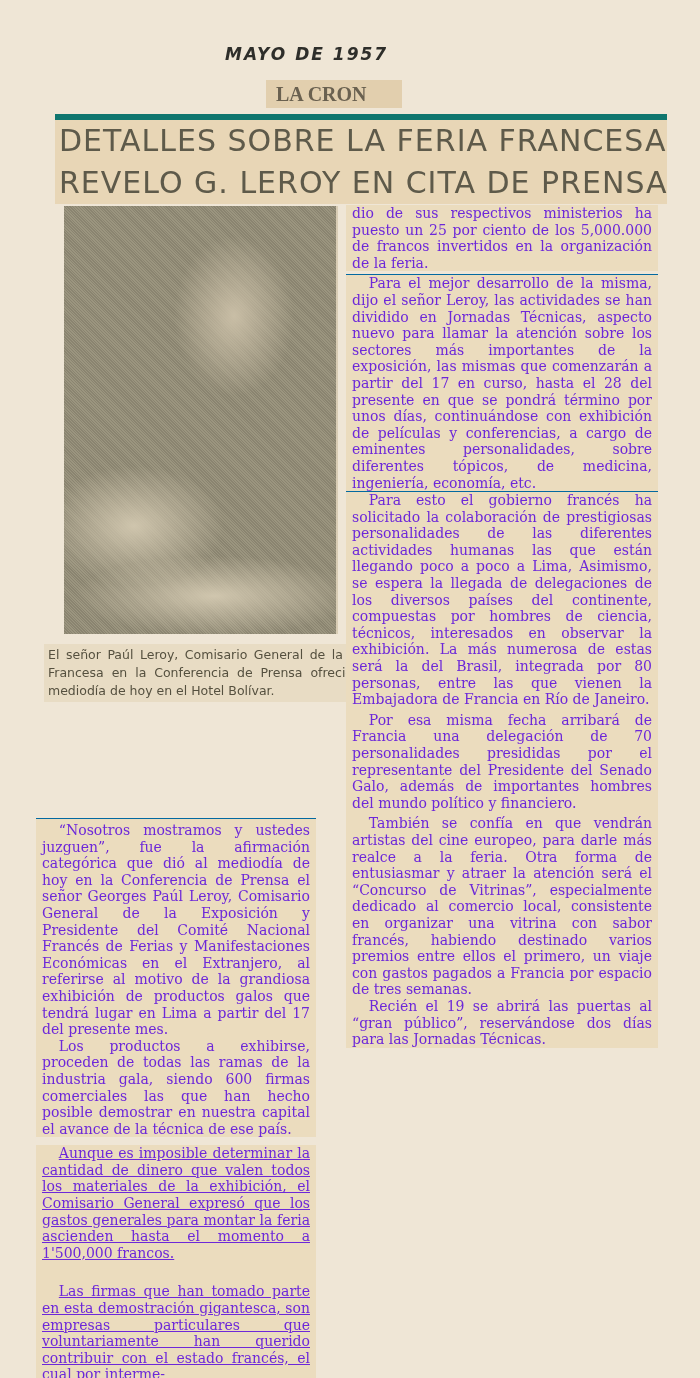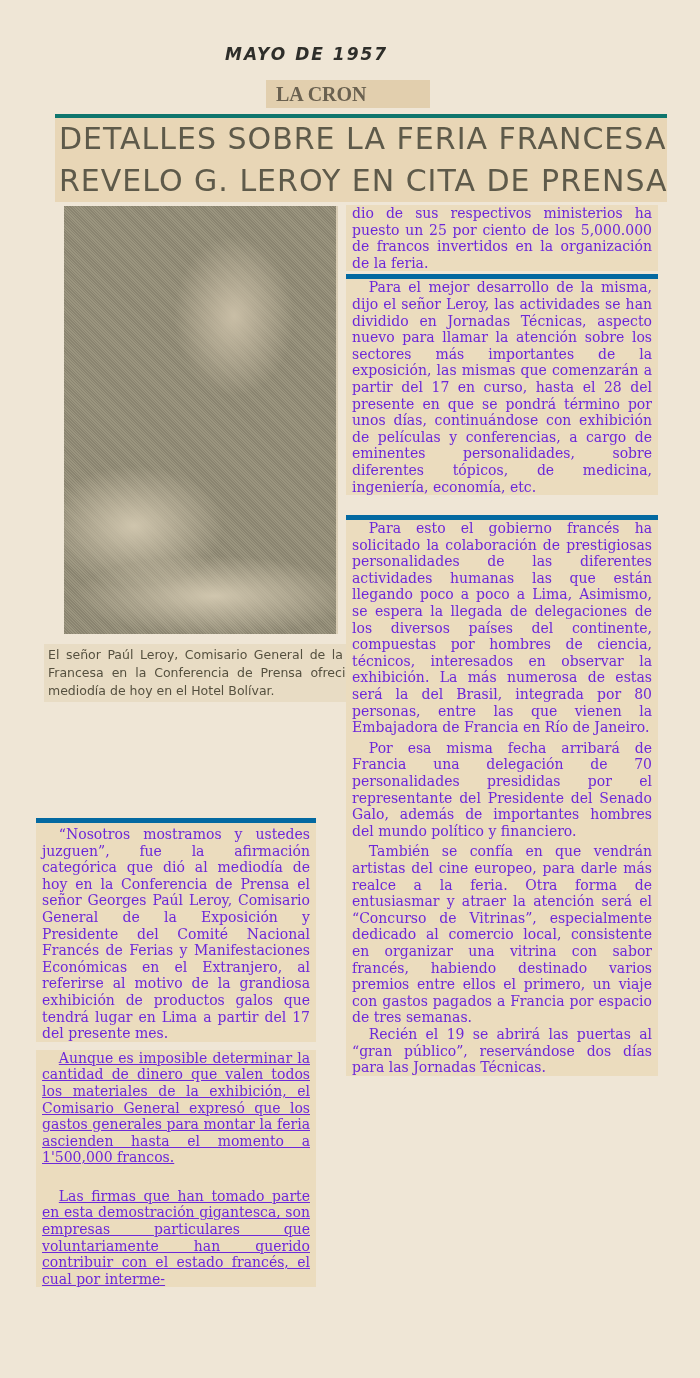--- a/index.html
+++ b/index.html
@@ -8,28 +8,28 @@
     background:#efe6d6;
     font-family:"DejaVu Serif", serif;
     color:#4a4538;
   }
   .handwritten {
     position:absolute; left:225px; top:44px;
     font-family:"DejaVu Sans", sans-serif; font-style:italic; font-weight:bold;
     font-size:17px; letter-spacing:2px; color:#2e2e2a;
   }
   .masthead {
-    position:absolute; left:266px; top:80px; width:164px; height:28px;
+    position:absolute; left:266px; top:80px; width:136px; height:28px;
     background:#e2cfae;
     font-family:"Liberation Serif", serif; font-weight:bold; font-size:20px;
     color:#6a6150; padding-left:10px; box-sizing:border-box; line-height:28px;
   }
   .headline {
     position:absolute; left:55px; top:114px; width:612px; height:84px;
-    background:#e8d6b6; border-top:4px solid #0f766e;
+    background:#e8d6b6; border-top:6px solid #0f766e;
     font-family:"DejaVu Sans", sans-serif; font-size:30px; line-height:42px;
     color:#5e5a4a; text-align:justify; letter-spacing:1px;
   }
   .headline div { white-space:nowrap; padding-left:4px; }
   .photo {
     position:absolute; left:64px; top:206px; width:272px; height:428px;
     background:
       radial-gradient(ellipse 60px 80px at 170px 110px, #c9bea6 0%, rgba(0,0,0,0) 100%),
       radial-gradient(ellipse 90px 60px at 70px 320px, #cfc5ad 0%, rgba(0,0,0,0) 100%),
       radial-gradient(ellipse 140px 40px at 150px 390px, #d0c6ae 0%, rgba(0,0,0,0) 100%),
@@ -43,52 +43,53 @@
     color:#55503f; text-align:justify; padding:2px 4px; box-sizing:border-box;
   }
   .col {
     position:absolute;
     font-family:"DejaVu Serif", serif; font-size:14px; line-height:16.6px;
     color:#6d28d9; text-align:justify;
   }
   .col p { margin:0; text-indent:1.2em; }
   .col p.noindent { text-indent:0; }
   .block { background:#ebdcbe; padding:0 6px; box-sizing:border-box; }
-  .rule { border-top:5px solid #0369a1; }
+  .rule { border-top:1px solid #0369a1; }
 </style>
 </head>
 <body>
 
 <div class="handwritten">MAYO DE 1957</div>
 <div class="masthead">LA CRON</div>
 
 <div class="headline">
   <div>DETALLES SOBRE LA FERIA FRANCESA</div>
   <div>REVELO G. LEROY EN CITA DE PRENSA</div>
 </div>
 
 <div class="photo"></div>
 <div class="caption">El señor Paúl Leroy, Comisario General de la Feria Francesa en la Conferencia de Prensa ofrecida al mediodía de hoy en el Hotel Bolívar.</div>
 
 <div class="col" style="left:36px; top:818px; width:280px;">
   <div class="block rule" style="padding-top:3px;">
     <p>“Nosotros mostramos y ustedes juzguen”, fue la afirmación categórica que dió al mediodía de hoy en la Conferencia de Prensa el señor Georges Paúl Leroy, Comisario General de la Exposición y Presidente del Comité Nacional Francés de Ferias y Manifestaciones Económicas en el Extranjero, al referirse al motivo de la grandiosa exhibición de productos galos que tendrá lugar en Lima a partir del 17 del presente mes.</p>
+    <p>Los productos a exhibirse, proceden de todas las ramas de la industria gala, siendo 600 firmas comerciales las que han hecho posible demostrar en nuestra capital el avance de la técnica de ese país.</p>
   </div>
   <div class="block" style="margin-top:8px;text-decoration:underline;">
     <p>Aunque es imposible determinar la cantidad de dinero que valen todos los materiales de la exhibición, el Comisario General expresó que los gastos generales para montar la feria ascienden hasta el momento a 1'500,000 francos.</p>
     <p style="margin-top:22px;">Las firmas que han tomado parte en esta demostración gigantesca, son empresas particulares que voluntariamente han querido contribuir con el estado francés, el cual por interme-</p>
   </div>
 </div>
 
 <div class="col" style="left:346px; top:205px; width:312px;">
   <div class="block">
     <p class="noindent">dio de sus respectivos ministerios ha puesto un 25 por ciento de los 5,000.000 de francos invertidos en la organización de la feria.</p>
   </div>
   <div class="block rule" style="margin-top:3px;">
     <p>Para el mejor desarrollo de la misma, dijo el señor Leroy, las actividades se han dividido en Jornadas Técnicas, aspecto nuevo para llamar la atención sobre los sectores más importantes de la exposición, las mismas que comenzarán a partir del 17 en curso, hasta el 28 del presente en que se pondrá término por unos días, continuándose con exhibición de películas y conferencias, a cargo de eminentes personalidades, sobre diferentes tópicos, de medicina, ingeniería, economía, etc.</p>
   </div>
-  <div class="block rule" style="margin-top:20px;">
+  <div class="block rule" style="margin-top:0;">
     <p>Para esto el gobierno francés ha solicitado la colaboración de prestigiosas personalidades de las diferentes actividades humanas las que están llegando poco a poco a Lima, Asimismo, se espera la llegada de delegaciones de los diversos países del continente, compuestas por hombres de ciencia, técnicos, interesados en observar la exhibición. La más numerosa de estas será la del Brasil, integrada por 80 personas, entre las que vienen la Embajadora de Francia en Río de Janeiro.</p>
     <p style="margin-top:4px;">Por esa misma fecha arribará de Francia una delegación de 70 personalidades presididas por el representante del Presidente del Senado Galo, además de importantes hombres del mundo político y financiero.</p>
     <p style="margin-top:4px;">También se confía en que vendrán artistas del cine europeo, para darle más realce a la feria. Otra forma de entusiasmar y atraer la atención será el “Concurso de Vitrinas”, especialmente dedicado al comercio local, consistente en organizar una vitrina con sabor francés, habiendo destinado varios premios entre ellos el primero, un viaje con gastos pagados a Francia por espacio de tres semanas.</p>
     <p>Recién el 19 se abrirá las puertas al “gran público”, reservándose dos días para las Jornadas Técnicas.</p>
   </div>
 </div>
 
 </body></html>

